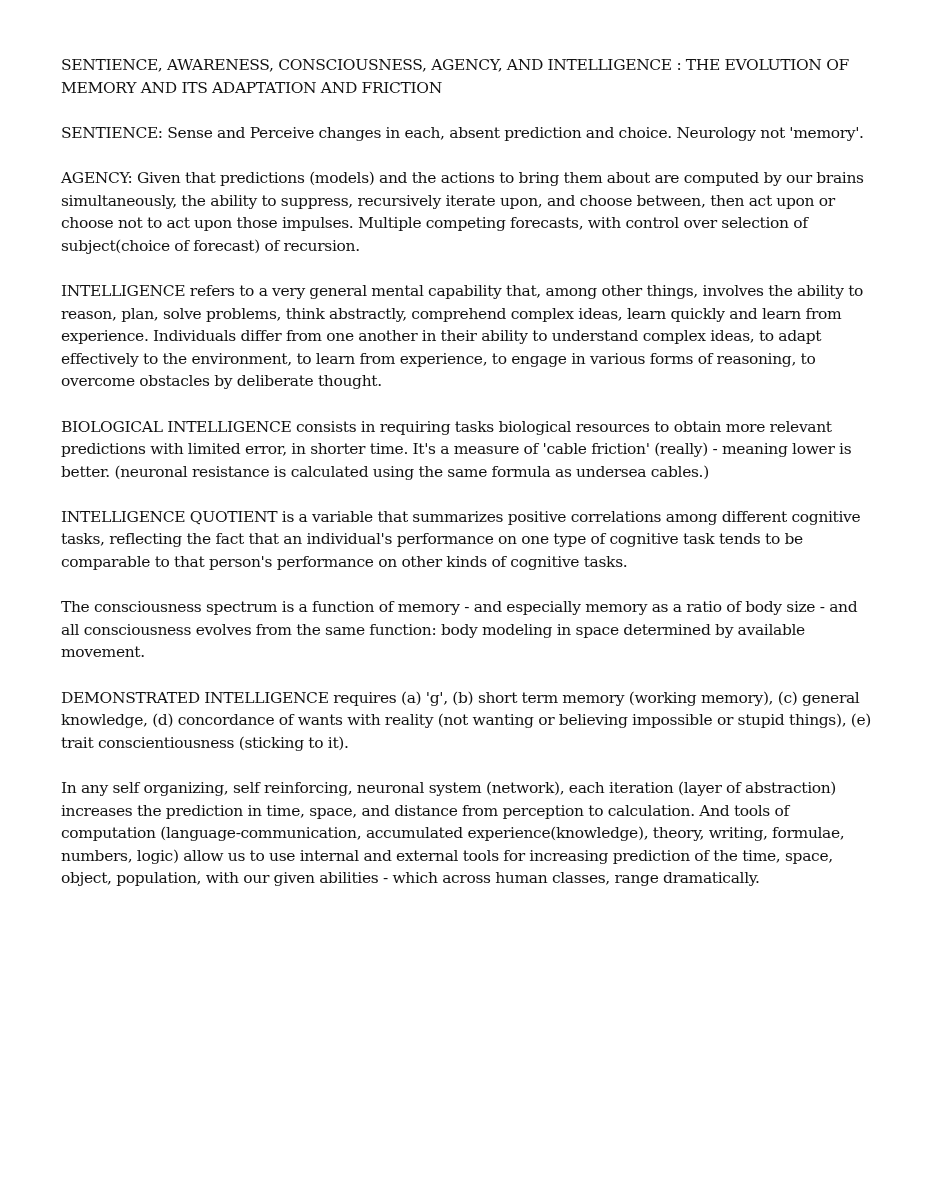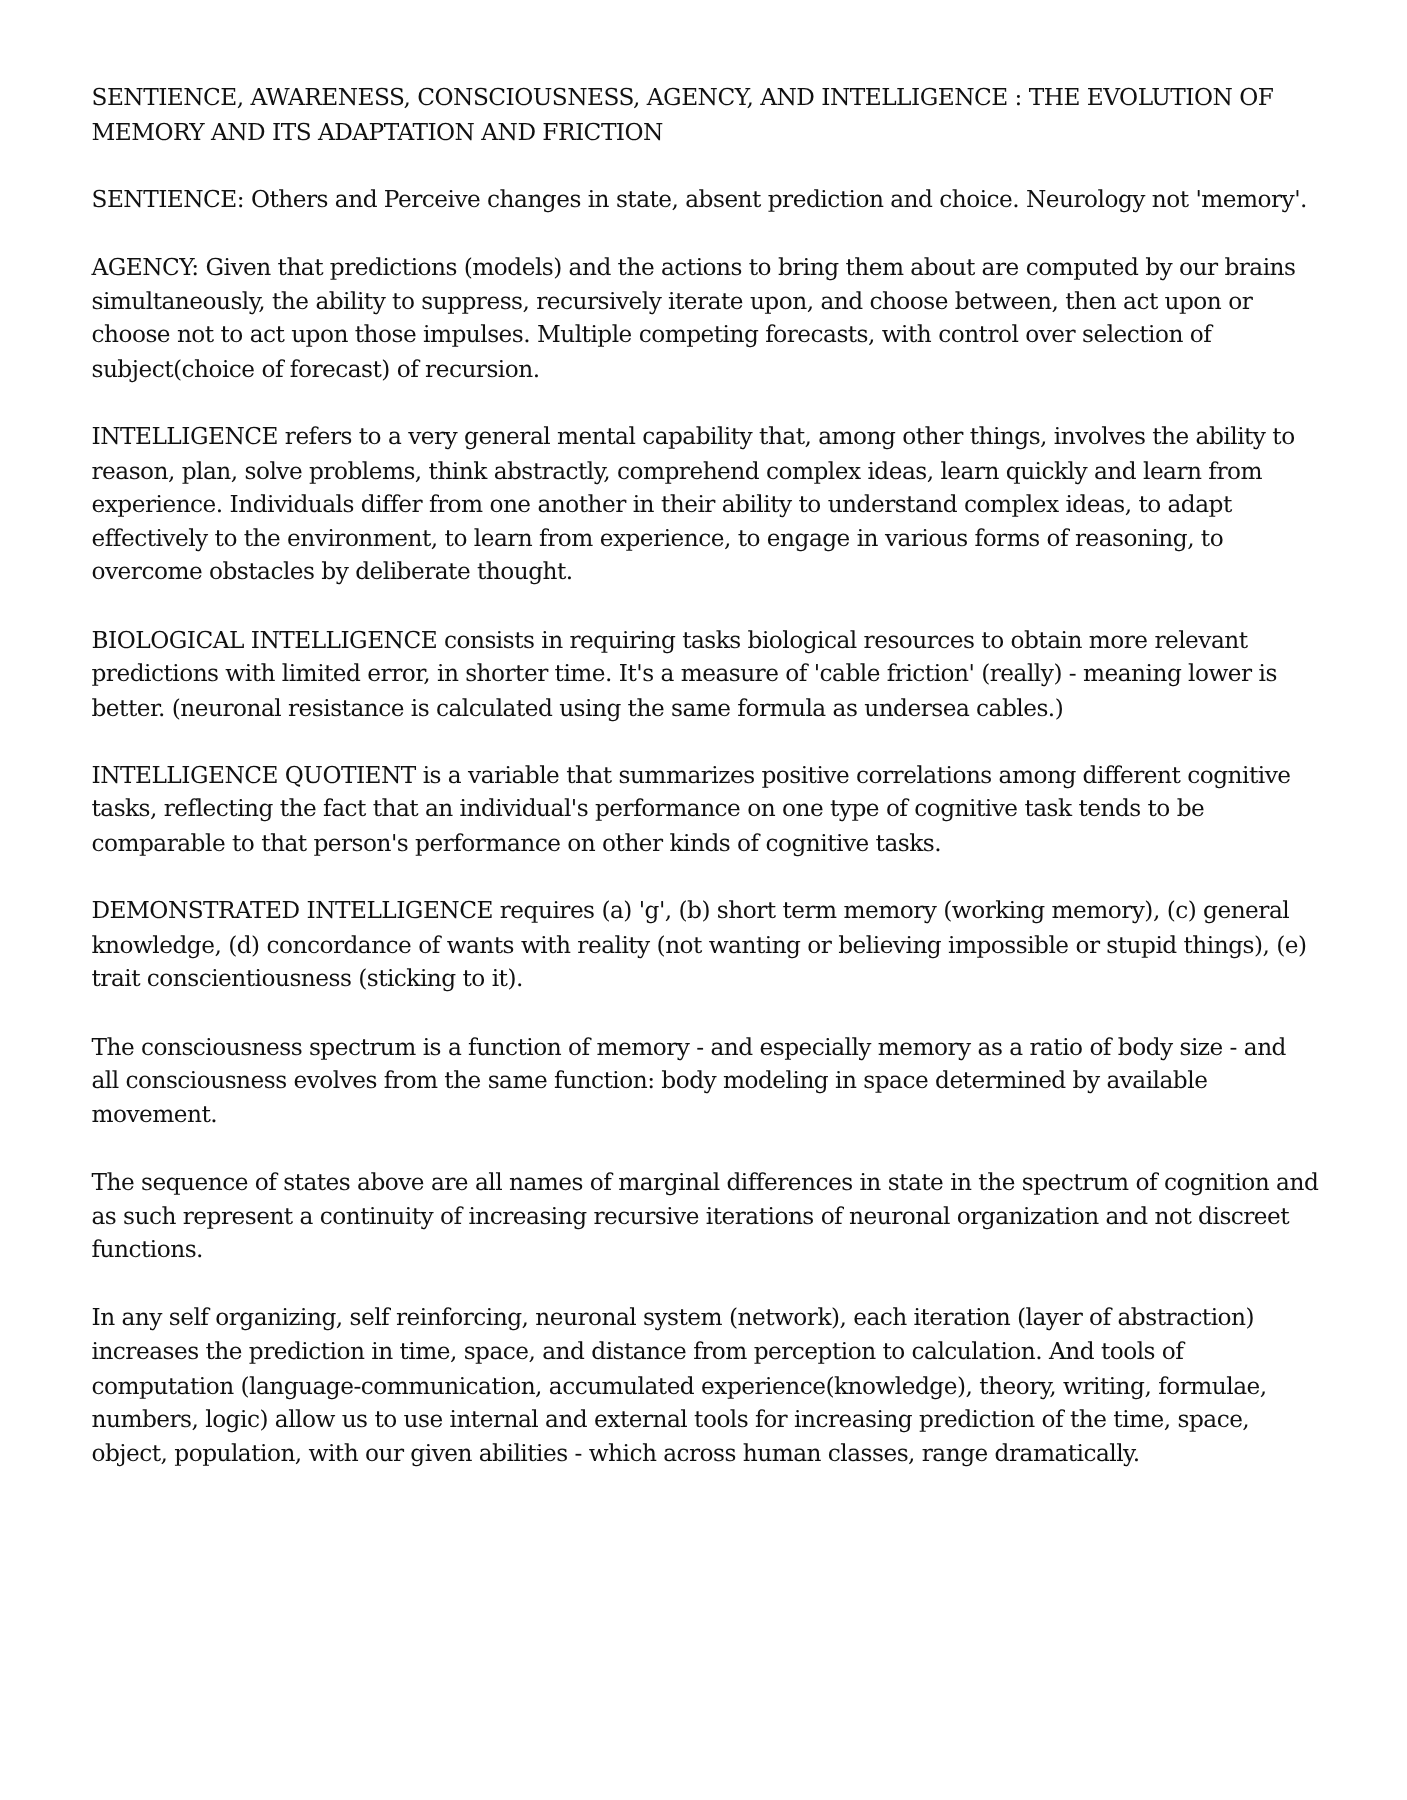--- a/index.html
+++ b/index.html
@@ -33,23 +33,22 @@
     margin-bottom: 0;
     margin-top: 19px;
   }
 </style>
 </head>
 <body>
 
 <div class="page">
   <article class="doc">
     <p>SENTIENCE, AWARENESS, CONSCIOUSNESS, AGENCY, AND INTELLIGENCE : THE EVOLUTION OF MEMORY AND ITS ADAPTATION AND FRICTION</p>
-    <p>SENTIENCE: Others and Perceive changes in state, absent prediction and choice. Neurology not 'memory'.</p>
+    <p>SENTIENCE: Sense and Perceive changes in each, absent prediction and choice. Neurology not 'memory'.</p>
     <p>AGENCY: Given that predictions (models) and the actions to bring them about are computed by our brains simultaneously, the ability to suppress, recursively iterate upon, and choose between, then act upon or choose not to act upon those impulses. Multiple competing forecasts, with control over selection of subject(choice of forecast) of recursion.</p>
     <p>INTELLIGENCE refers to a very general mental capability that, among other things, involves the ability to reason, plan, solve problems, think abstractly, comprehend complex ideas, learn quickly and learn from experience. Individuals differ from one another in their ability to understand complex ideas, to adapt effectively to the environment, to learn from experience, to engage in various forms of reasoning, to overcome obstacles by deliberate thought.</p>
     <p>BIOLOGICAL INTELLIGENCE consists in requiring tasks biological resources to obtain more relevant predictions with limited error, in shorter time. It's a measure of 'cable friction' (really) - meaning lower is better. (neuronal resistance is calculated using the same formula as undersea cables.)</p>
     <p>INTELLIGENCE QUOTIENT is a variable that summarizes positive correlations among different cognitive tasks, reflecting the fact that an individual's performance on one type of cognitive task tends to be comparable to that person's performance on other kinds of cognitive tasks.</p>
+    <p>The consciousness spectrum is a function of memory - and especially memory as a ratio of body size - and all consciousness evolves from the same function: body modeling in space determined by available movement.</p>
     <p>DEMONSTRATED INTELLIGENCE requires (a) 'g', (b) short term memory (working memory), (c) general knowledge, (d) concordance of wants with reality (not wanting or believing impossible or stupid things), (e) trait conscientiousness (sticking to it).</p>
-    <p>The consciousness spectrum is a function of memory - and especially memory as a ratio of body size - and all consciousness evolves from the same function: body modeling in space determined by available movement.</p>
-    <p>The sequence of states above are all names of marginal differences in state in the spectrum of cognition and as such represent a continuity of increasing recursive iterations of neuronal organization and not discreet functions.</p>
     <p>In any self organizing, self reinforcing, neuronal system (network), each iteration (layer of abstraction) increases the prediction in time, space, and distance from perception to calculation. And tools of computation (language-communication, accumulated experience(knowledge), theory, writing, formulae, numbers, logic) allow us to use internal and external tools for increasing prediction of the time, space, object, population, with our given abilities - which across human classes, range dramatically.</p>
   </article>
 </div>
 
 </body></html>

